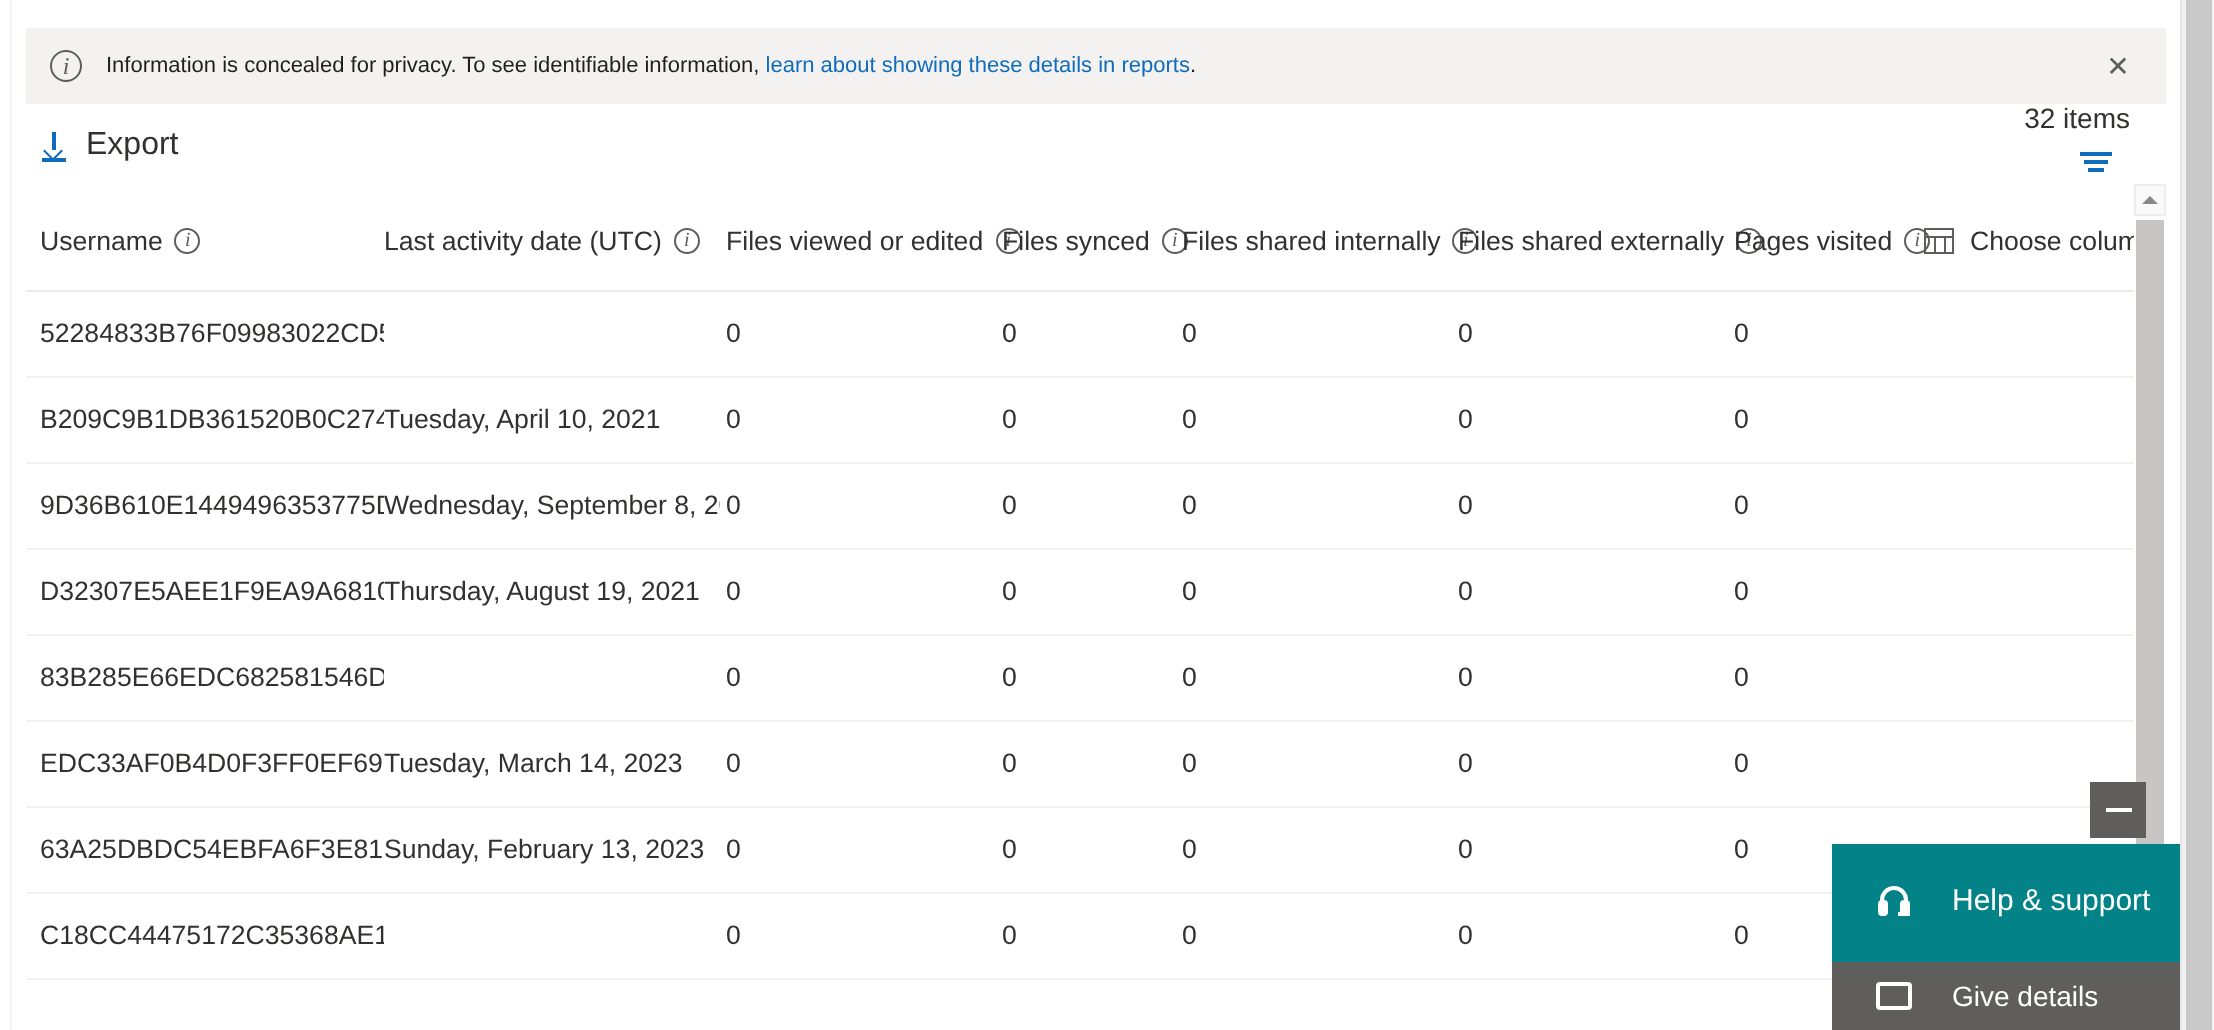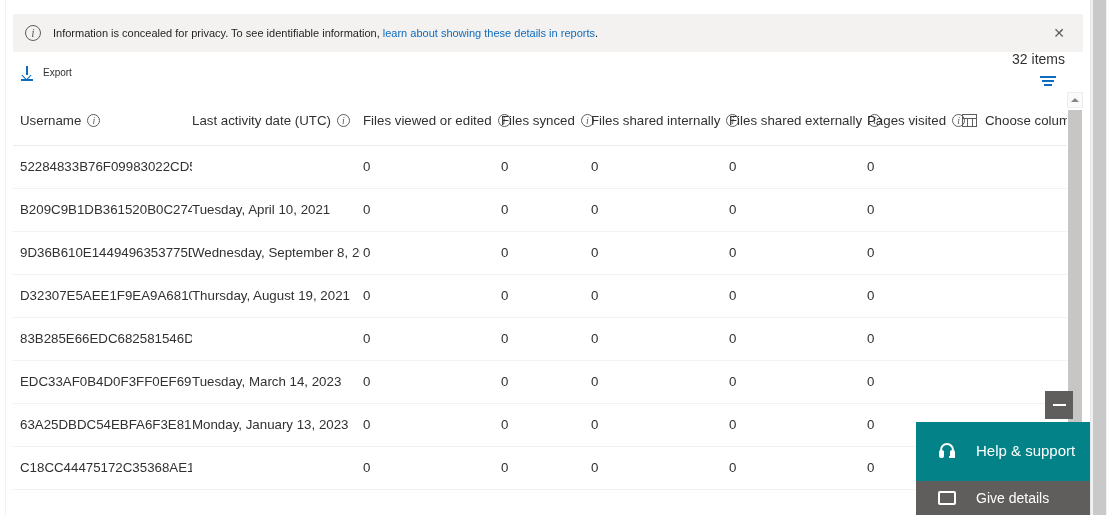--- a/index.html
+++ b/index.html
@@ -138,21 +138,21 @@
     transform: rotate(45deg);
   }
   .export-icon .base {
     position: absolute;
     left: 2px; bottom: 0px;
     width: 12px; height: 1.6px;
     background: #0f6cbd;
   }
   .export-label {
     margin-left: 8px;
-    font-size: 10px;
+    font-size: 16px;
     color: #323130;
     line-height: 16px;
   }
 
   .command-right {
     margin-left: auto;
     display: flex;
     align-items: center;
     flex-direction: column;
   }
@@ -561,21 +561,21 @@
               <div class="cell col-username">EDC33AF0B4D0F3FF0EF69C0</div>
               <div class="cell col-lastact">Tuesday, March 14, 2023</div>
               <div class="cell col-viewed num">0</div>
               <div class="cell col-synced num">0</div>
               <div class="cell col-shint num">0</div>
               <div class="cell col-shext num">0</div>
               <div class="cell col-pages num">0</div>
             </div>
             <div class="grid-row">
               <div class="cell col-username">63A25DBDC54EBFA6F3E810A</div>
-              <div class="cell col-lastact">Monday, January 13, 2023</div>
+              <div class="cell col-lastact">Sunday, February 13, 2023</div>
               <div class="cell col-viewed num">0</div>
               <div class="cell col-synced num">0</div>
               <div class="cell col-shint num">0</div>
               <div class="cell col-shext num">0</div>
               <div class="cell col-pages num">0</div>
             </div>
             <div class="grid-row">
               <div class="cell col-username">C18CC44475172C35368AE183</div>
               <div class="cell col-lastact"></div>
               <div class="cell col-viewed num">0</div>

